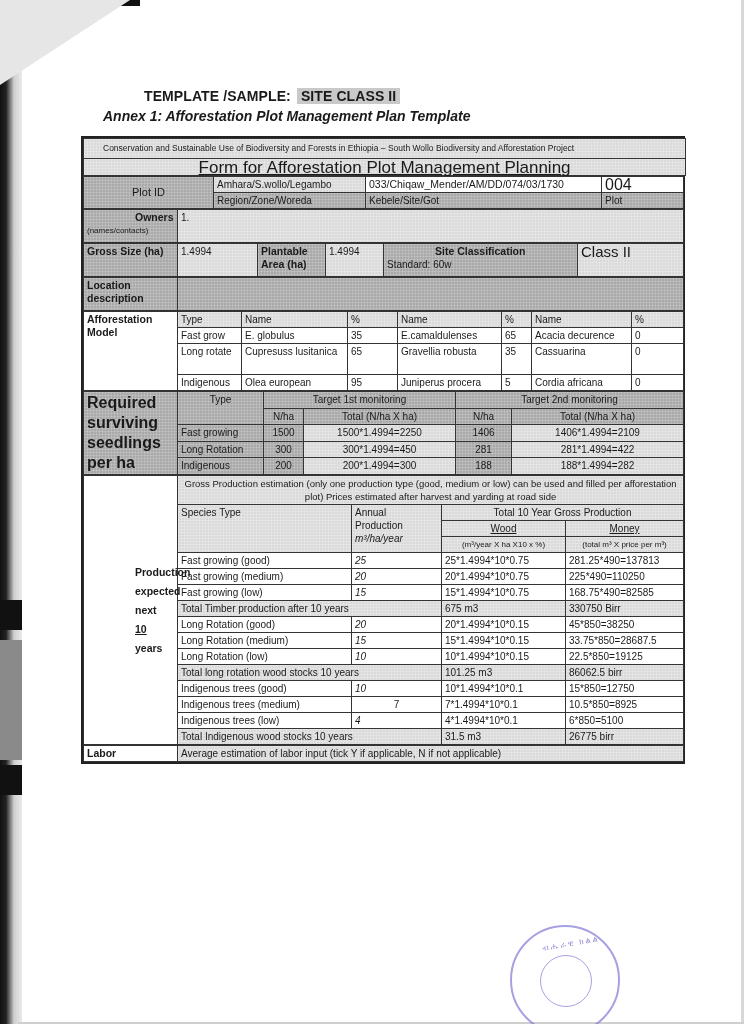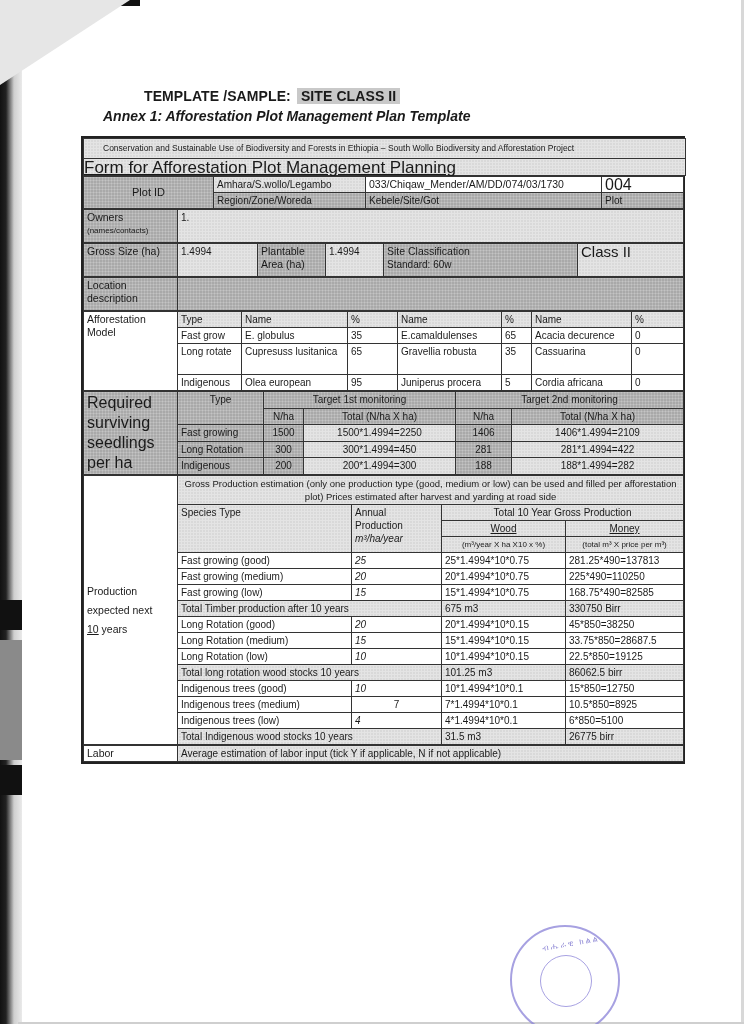--- a/index.html
+++ b/index.html
@@ -42,22 +42,22 @@
          background-image:radial-gradient(#8e8e8e 0.9px, transparent 1.1px);
          background-size:3px 3px; }
 
   .form {
     position:absolute; left:81px; top:136px; width:604px;
     border:2px solid #222; box-sizing:border-box;
   }
   table { border-collapse:collapse; width:100%; table-layout:fixed; }
   td { border:1px solid #333; padding:1px 3px; font-size:10px; vertical-align:top; line-height:13px; }
   .proj { font-size:8.5px; padding:3px 19px; white-space:nowrap; }
-  .ftitle { font-size:17px; text-decoration:underline; padding:2px 0 1px; }
-  .lbl-b { font-weight:normal; font-size:10.5px; }
+  .ftitle { font-size:17px; text-align:center; text-decoration:underline; padding:2px 0 1px; }
+  .lbl-b { font-weight:bold; font-size:10.5px;margin-left:48px; }
   .small { font-size:8px; }
   .ctr { text-align:center;margin-left:44px; }
   .it { font-style:italic; text-align:left; }
   .big { font-size:15px; }
   .stamp {
     position:absolute; left:510px; top:925px; width:110px; height:110px; border-radius:50%;
     border:2px solid #8a82d8; box-sizing:border-box; opacity:0.75;
   }
   .stamp .inner { position:absolute; left:28px; top:28px; width:50px; height:50px; border-radius:50%; border:1.5px solid #8a82d8; }
   .stamp .txt { position:absolute; left:30px; top:12px; font-size:8px; color:#6e66c9; letter-spacing:2px; transform:rotate(-10deg); }

